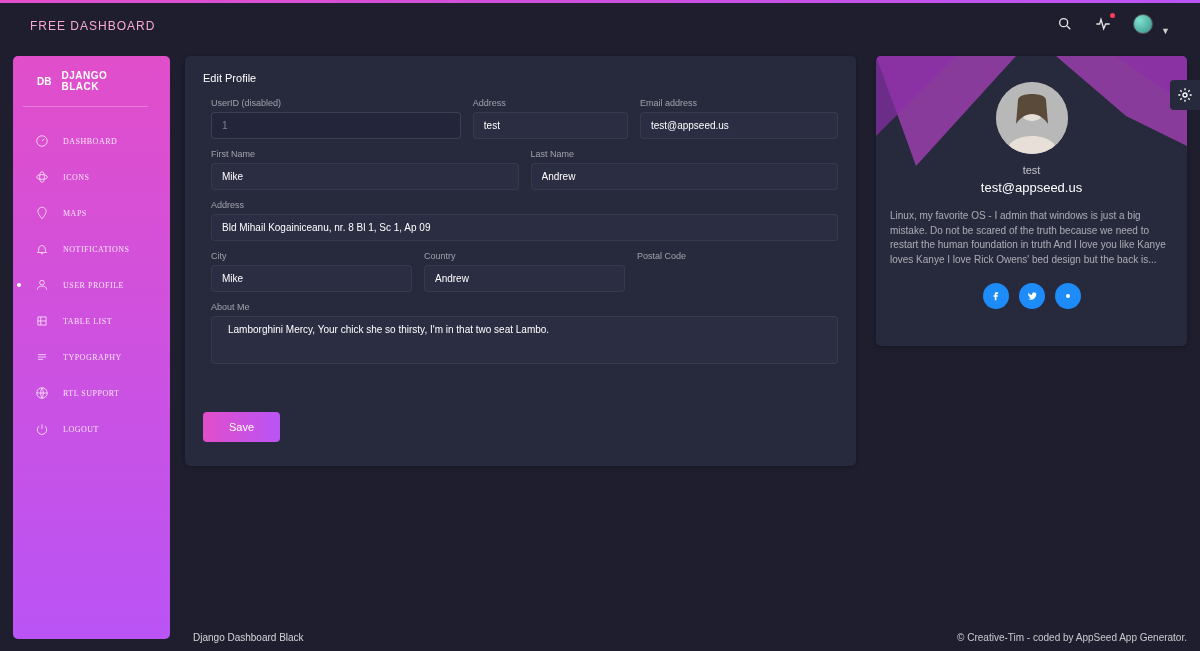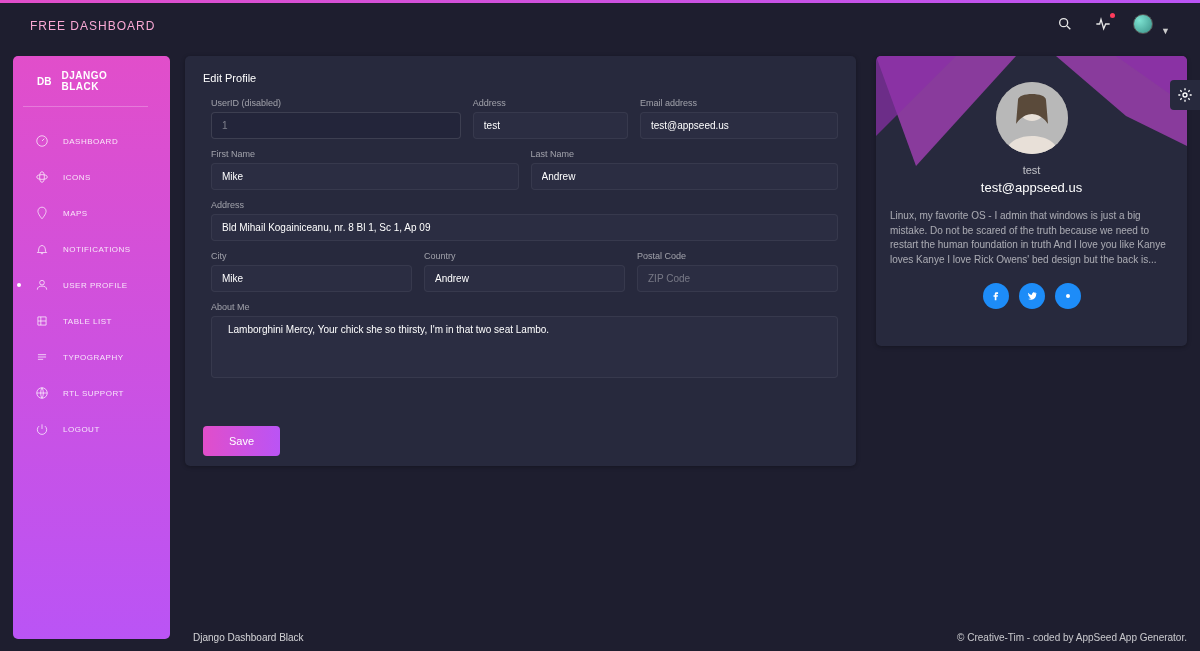--- a/index.html
+++ b/index.html
@@ -93,20 +93,21 @@
 .nav-item {
   display: flex;
   align-items: center;
   gap: 14px;
   padding: 11px 22px;
   font-size: 8px;
   letter-spacing: 0.5px;
   color: rgba(255,255,255,0.85);
   cursor: pointer;
   position: relative;
+  font-family: Liberation Serif, serif;
 }
 .nav-item.active::before {
   content: "";
   position: absolute;
   left: 4px; top: 50%;
   transform: translateY(-50%);
   width: 4px; height: 4px;
   border-radius: 50%;
   background: #fff;
 }
@@ -164,21 +165,21 @@
   font-family: inherit;
 }
 .form-input.disabled {
   background: #23253a;
   border-color: rgba(255,255,255,0.12);
   color: rgba(255,255,255,0.4);
 }
 .form-input::placeholder { color: rgba(255,255,255,0.35); }
 textarea.form-input {
   resize: none;
-  height: 62px;
+  height: 48px;
   padding-left: 16px;
 }
 .save-btn {
   margin-top: 38px;
   padding: 9px 26px;
   background: linear-gradient(90deg, #e14eca, #ba54f5);
   border: none;
   border-radius: 4px;
   color: #fff;
   font-size: 11px;
@@ -414,21 +415,20 @@
       <div class="form-group">
         <label class="form-label">City</label>
         <input class="form-input" value="Mike" style="">
       </div>
       <div class="form-group">
         <label class="form-label">Country</label>
         <input class="form-input" value="Andrew" style="">
       </div>
       <div class="form-group">
         <label class="form-label">Postal Code</label>
-        <input class="form-input" placeholder="ZIP Code" style="">
       </div>
     </div>
 
     <div class="form-row">
       <div class="form-group">
         <label class="form-label">About Me</label>
         <textarea class="form-input" style="">Lamborghini Mercy, Your chick she so thirsty, I'm in that two seat Lambo.</textarea>
       </div>
     </div>
 

